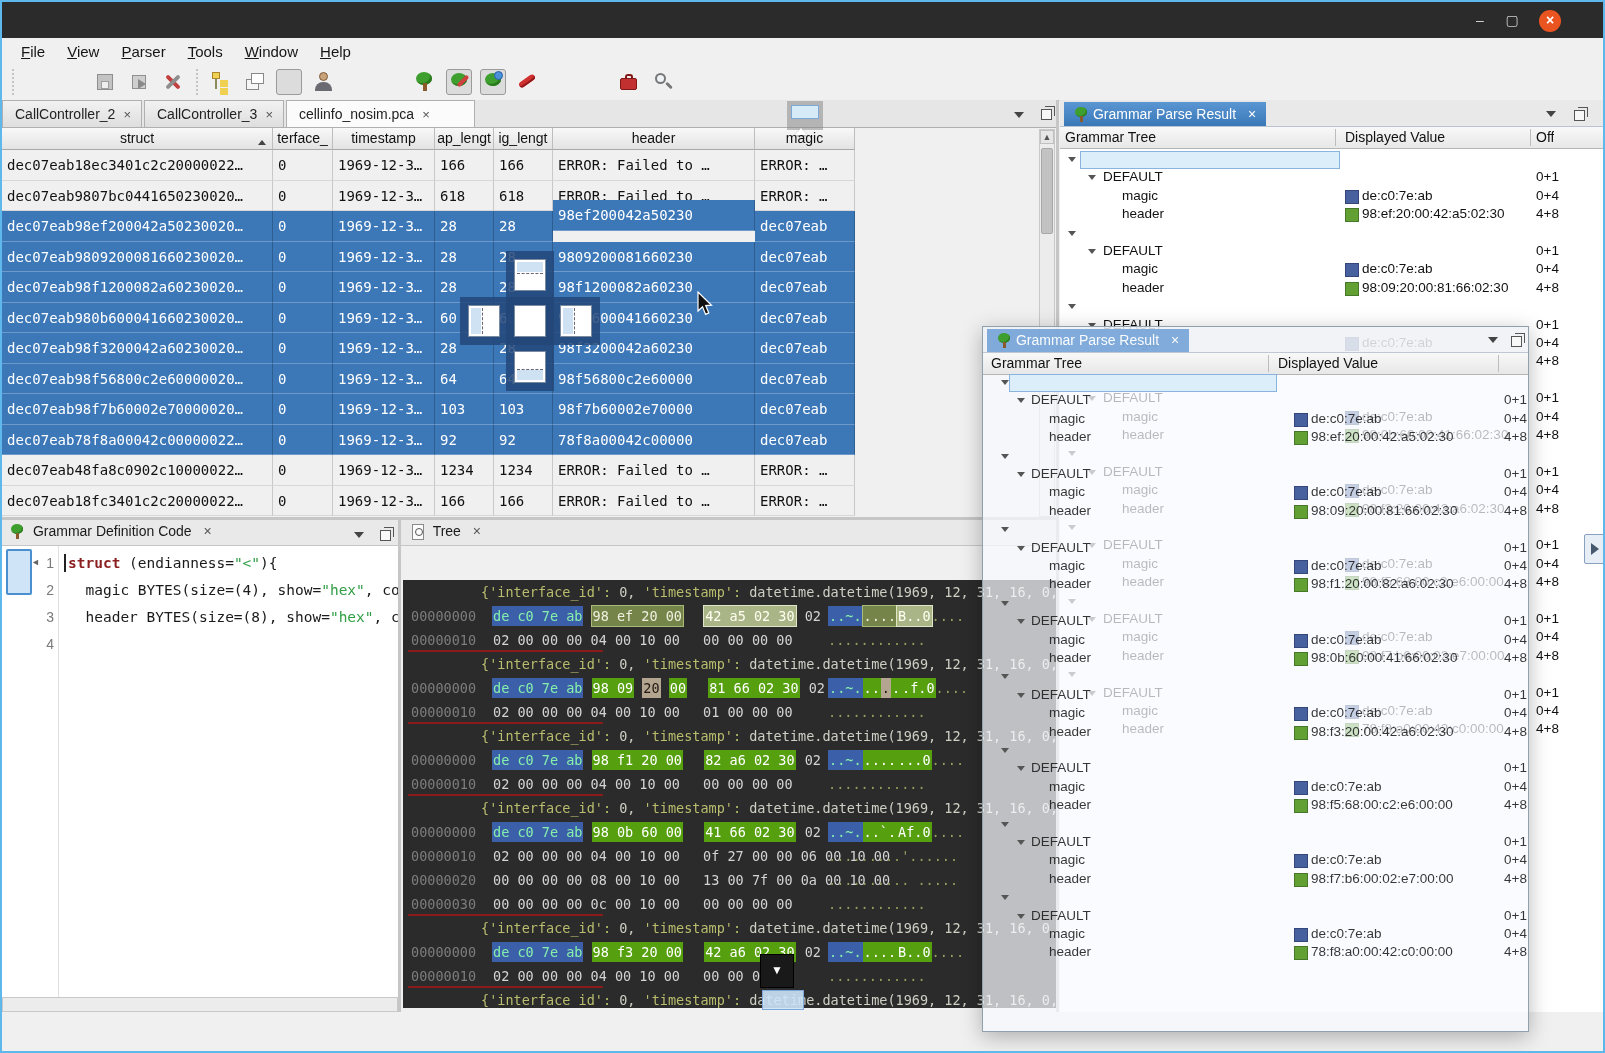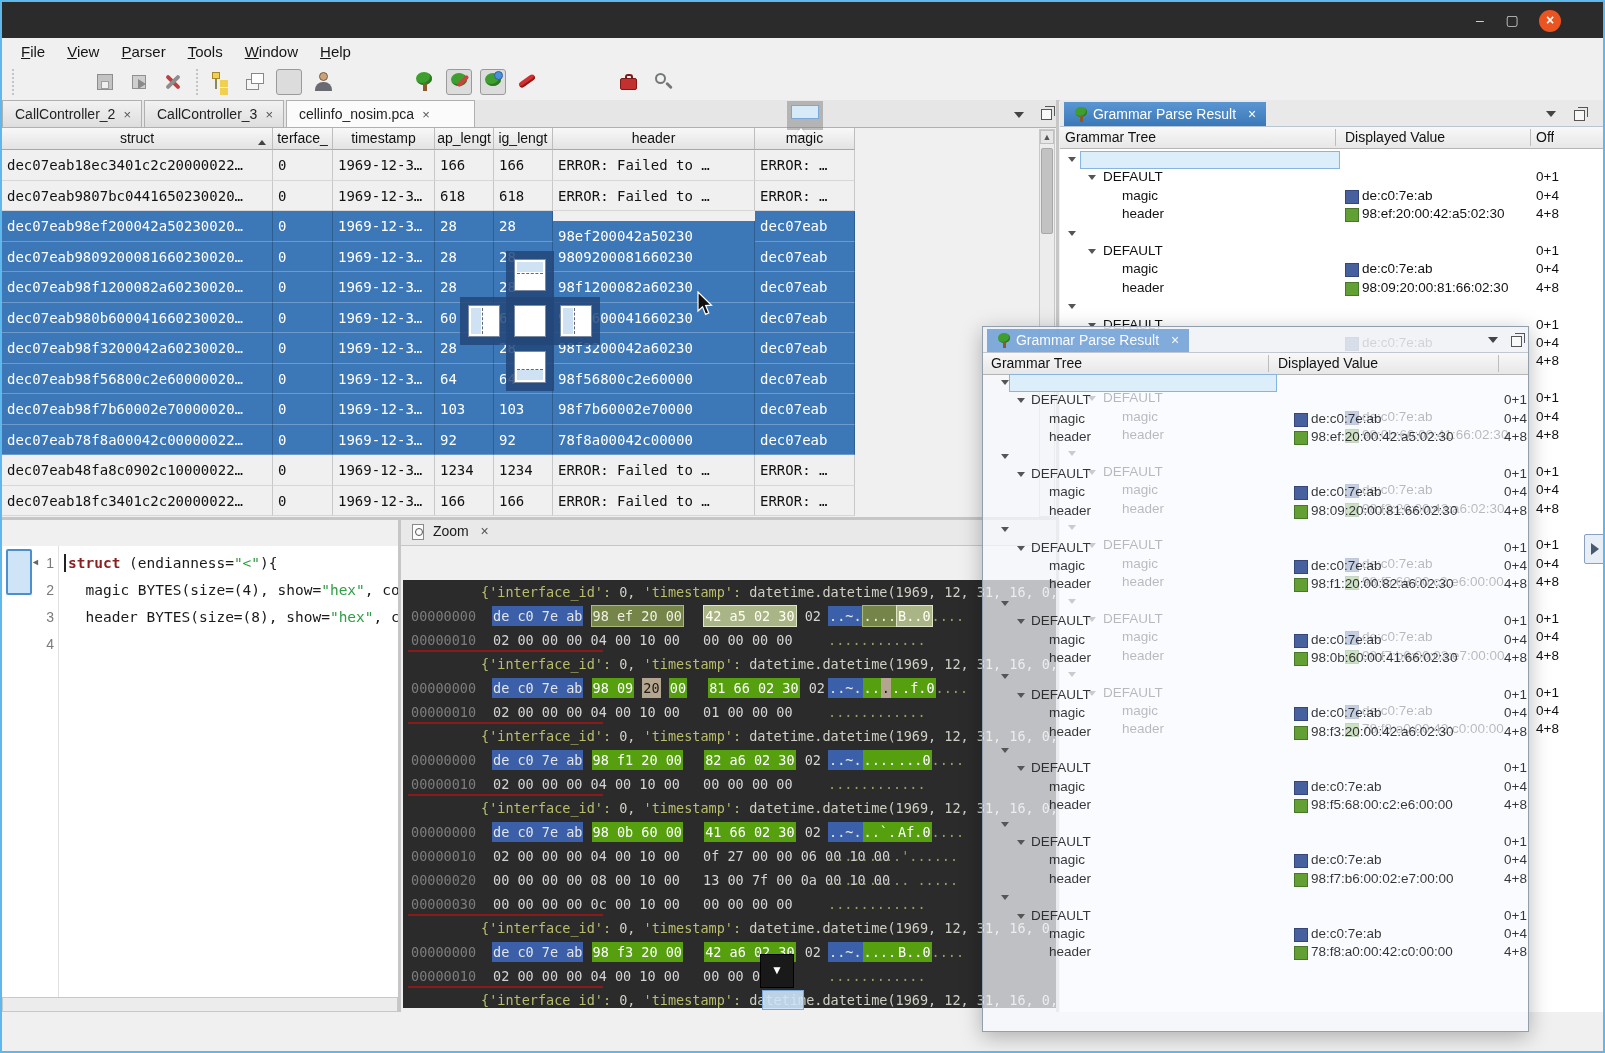--- a/index.html
+++ b/index.html
@@ -101,21 +101,21 @@
   .subtab-red{position:absolute;left:0px;top:31px;width:133px;height:3px;background:#c32222;}
   .hexwrap{position:absolute;left:403px;top:580px;width:653px;height:428px;background:#2b2b2b;overflow:hidden;
            font-family:"DejaVu Sans Mono",monospace;font-size:13.5px;color:#d4d4d4;}
   .hexline{height:24px;line-height:24px;white-space:pre;position:relative;padding-left:8px;}
   .pyline{padding-left:78px;}
   .py-s{color:#b9bd6d;}
   .py-n{color:#cfcfc5;}
   .haddr{color:#7d7d7d;margin-right:16px;}
   .hseg{padding:2px 1px;}
   .gap8{margin-left:13px;}
-  .st-m{background:#3b5fa8;color:#e5e5e5;}
+  .st-m{background:#3b5fa8;color:#86efac;}
   .st-h{background:#56a00f;color:#fff;}
   .st-h1{background:#75854a;color:#f0f0e0;outline:1px solid #aab878;}
   .st-h2{background:#a9b587;color:#fffff2;outline:1px solid #dfe6c8;}
   .st-hv{background:#b3a58f;color:#201810;}
   .hascii{position:absolute;left:425px;top:0;}
   .hascii .plain{color:#8fa05f;}
   .hsep{height:0;position:relative;}
   .hsep::before{content:"";position:absolute;left:5px;top:-2px;width:195px;height:2px;background:#8b1a1a;}
 
   
@@ -232,21 +232,21 @@
         <div class="tbl-cell" style="left: 494px; top: 180.5px; width: 59px;">618</div>
         <div class="tbl-cell" style="left: 553px; top: 180.5px; width: 202px;">ERROR: Failed to …</div>
         <div class="tbl-cell" style="left: 755px; top: 180.5px; width: 100px;">ERROR: …</div>
       </div>
       <div class="row-sel">
         <div class="tbl-cell" style="left: 2px; top: 211px; width: 271px;">dec07eab98ef200042a50230020…</div>
         <div class="tbl-cell" style="left: 273px; top: 211px; width: 60px;">0</div>
         <div class="tbl-cell" style="left: 333px; top: 211px; width: 102px;">1969-12-3…</div>
         <div class="tbl-cell" style="left: 435px; top: 211px; width: 59px;">28</div>
         <div class="tbl-cell" style="left: 494px; top: 211px; width: 59px;">28</div>
-        <div class="tbl-cell" style="left: 553px; top: 221px; width: 202px;">98ef200042a50230</div>
+        <div class="tbl-cell" style="left: 553px; top: 200px; width: 202px;">98ef200042a50230</div>
         <div class="tbl-cell" style="left: 755px; top: 211px; width: 100px;">dec07eab</div>
       </div>
       <div class="row-sel">
         <div class="tbl-cell" style="left: 2px; top: 241.5px; width: 271px;">dec07eab9809200081660230020…</div>
         <div class="tbl-cell" style="left: 273px; top: 241.5px; width: 60px;">0</div>
         <div class="tbl-cell" style="left: 333px; top: 241.5px; width: 102px;">1969-12-3…</div>
         <div class="tbl-cell" style="left: 435px; top: 241.5px; width: 59px;">28</div>
         <div class="tbl-cell" style="left: 494px; top: 241.5px; width: 59px;">28</div>
         <div class="tbl-cell" style="left: 553px; top: 241.5px; width: 202px;">9809200081660230</div>
         <div class="tbl-cell" style="left: 755px; top: 241.5px; width: 100px;">dec07eab</div>
@@ -327,39 +327,46 @@
 
   <div class="abs sb-track" style="left:1039px;top:129px;width:16px;height:388px;">
     <div class="sb-btn" style="width:14px;height:14px;">▲</div>
     <div class="sb-thumb abs" style="left:1px;top:18px;width:12px;height:86px;"></div>
   </div>
 
   <div class="abs split" style="left:1056px;top:100px;width:3px;height:912px;"></div>
   <div class="abs split" style="left:2px;top:517px;width:1054px;height:3px;"></div>
   <div class="abs split" style="left:398px;top:520px;width:3px;height:492px;"></div>
 
+  <div class="abs ptitle" style="left:2px;top:520px;width:396px;height:26px;">
+    <span class="mini-tree" style="margin:4px 4px 0 8px;"></span>
+    <span class="ptab-label">Grammar Definition Code</span>
+    <span style="color:#555;margin-left:8px;">×</span>
+    <span class="corner-btn" style="left:352px;top:10px;"><span class="tri-dn"></span></span>
+    <span class="corner-btn" style="left:378px;top:8px;"><span class="btn-restore"></span></span>
+  </div>
   <div class="code-area" id="code-area">
       <div class="code-line" style="top: 4px;"><span class="lnum">1</span><span class="ctext"><span class="tok-kw">struct</span><span class="tok-pl"> (endianness=</span><span class="tok-st">"&lt;"</span><span class="tok-pl">){</span></span></div>
       <div class="code-line" style="top: 31px;"><span class="lnum">2</span><span class="ctext"><span class="tok-pl">  magic BYTES(size=(4), show=</span><span class="tok-st">"hex"</span><span class="tok-pl">, color=</span></span></div>
       <div class="code-line" style="top: 58px;"><span class="lnum">3</span><span class="ctext"><span class="tok-pl">  header BYTES(size=(8), show=</span><span class="tok-st">"hex"</span><span class="tok-pl">, color</span></span></div>
       <div class="code-line" style="top: 85px;"><span class="lnum">4</span><span class="ctext"></span></div>
       <div class="caret" style="top: 8px;"></div>
     </div>
   <div class="gutter-sep"></div>
   <div class="code-blue-ind"></div>
   <span class="abs" style="left:31px;top:557px;color:#666;font-size:9px;">◄</span>
   <div class="abs sb-track" style="left:2px;top:997px;width:396px;height:15px;">
     
     
     
   </div>
 
   <div class="abs ptitle" style="left:401px;top:520px;width:655px;height:26px;">
     <span class="mini-zoomdoc" style="margin:4px 4px 0 10px;"></span>
-    <span class="ptab-label">Zoom</span>
+    <span class="ptab-label">Tree</span>
     <span style="color:#555;margin-left:8px;">×</span>
   </div>
   <div class="hexwrap" id="hexwrap">
       <div class="hexline pyline"><span class="py-s">{'interface_id':</span><span class="py-n"> 0, </span><span class="py-s">'timestamp':</span><span class="py-n"> datetime.datetime(1969, 12, 31, 16, 0, 57, 57243), </span></div>
       <div class="hexline"><span class="haddr">00000000</span><span class="hseg st-m">de c0 7e ab</span> <span class="hseg st-h1">98 ef 20 00</span> <span class="hseg st-h2 gap8">42 a5 02 30</span> <span class="hseg ">02 00 10 00</span><span class="hascii"><span class="hseg st-m">..~.</span><span class="hseg st-h1">....</span><span class="hseg st-h2">B..0</span><span class="plain">....</span></span></div>
       <div class="hexline"><span class="haddr">00000010</span><span class="hseg ">02 00 00 00 04 00 10 00</span> <span class="hseg  gap8">00 00 00 00</span><span class="hascii"><span class="plain">............</span></span></div>
       <div class="hsep"></div>
       <div class="hexline pyline"><span class="py-s">{'interface_id':</span><span class="py-n"> 0, </span><span class="py-s">'timestamp':</span><span class="py-n"> datetime.datetime(1969, 12, 31, 16, 0, 57, 57244), </span></div>
       <div class="hexline"><span class="haddr">00000000</span><span class="hseg st-m">de c0 7e ab</span> <span class="hseg st-h">98 09</span> <span class="hseg st-hv">20</span> <span class="hseg st-h">00</span> <span class="hseg st-h gap8">81 66 02 30</span> <span class="hseg ">02 00 10 00</span><span class="hascii"><span class="hseg st-m">..~.</span><span class="hseg st-h">..</span><span class="hseg st-hv">.</span><span class="hseg st-h">.</span><span class="hseg st-h">.f.0</span><span class="plain">....</span></span></div>
       <div class="hexline"><span class="haddr">00000010</span><span class="hseg ">02 00 00 00 04 00 10 00</span> <span class="hseg  gap8">01 00 00 00</span><span class="hascii"><span class="plain">............</span></span></div>

